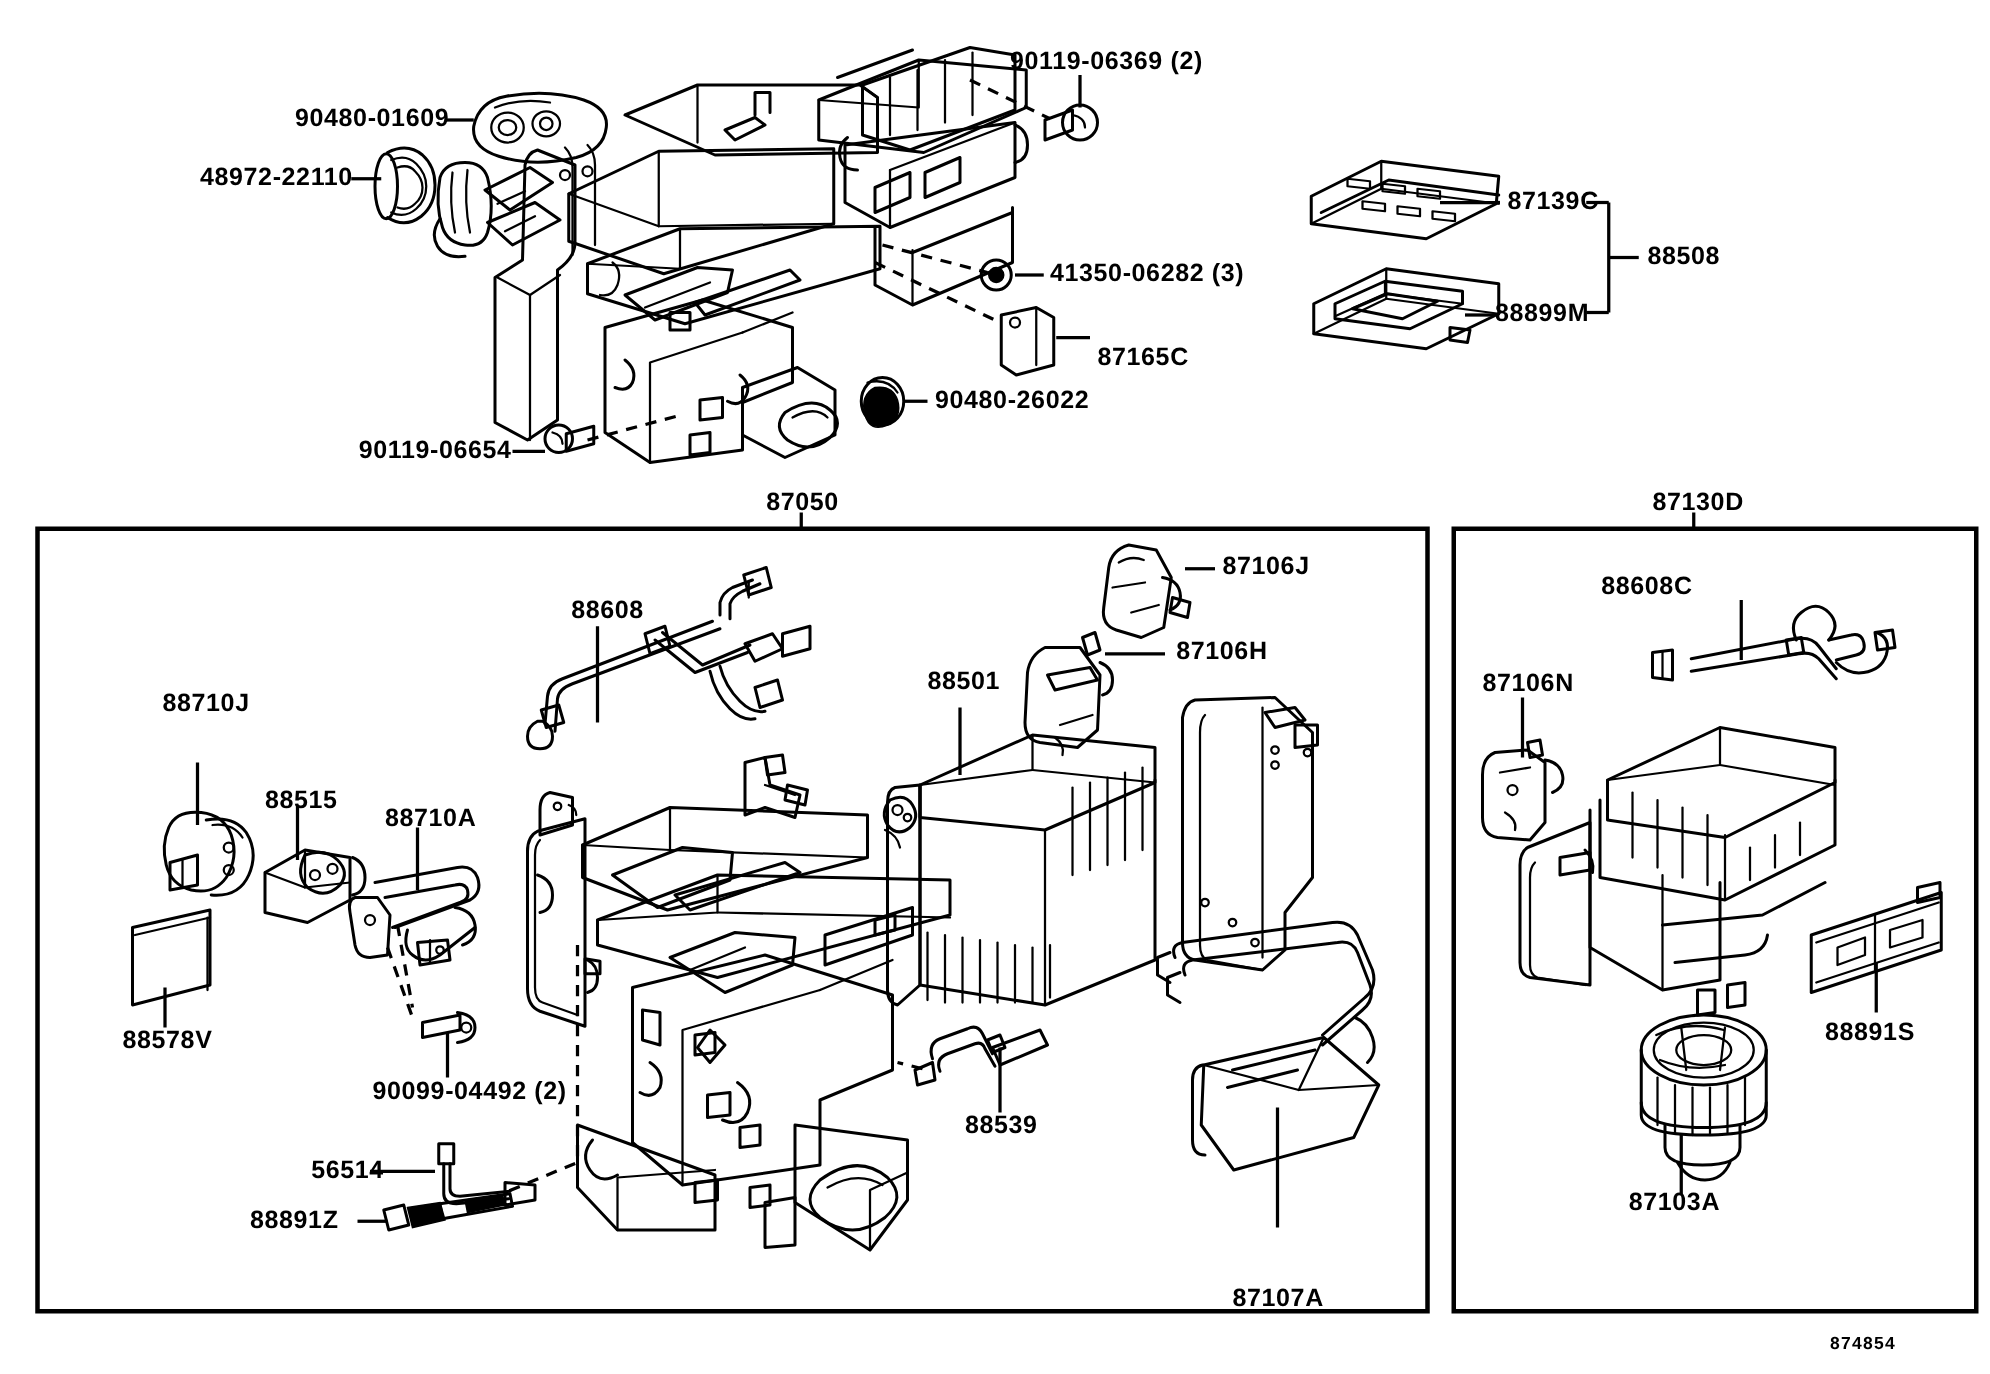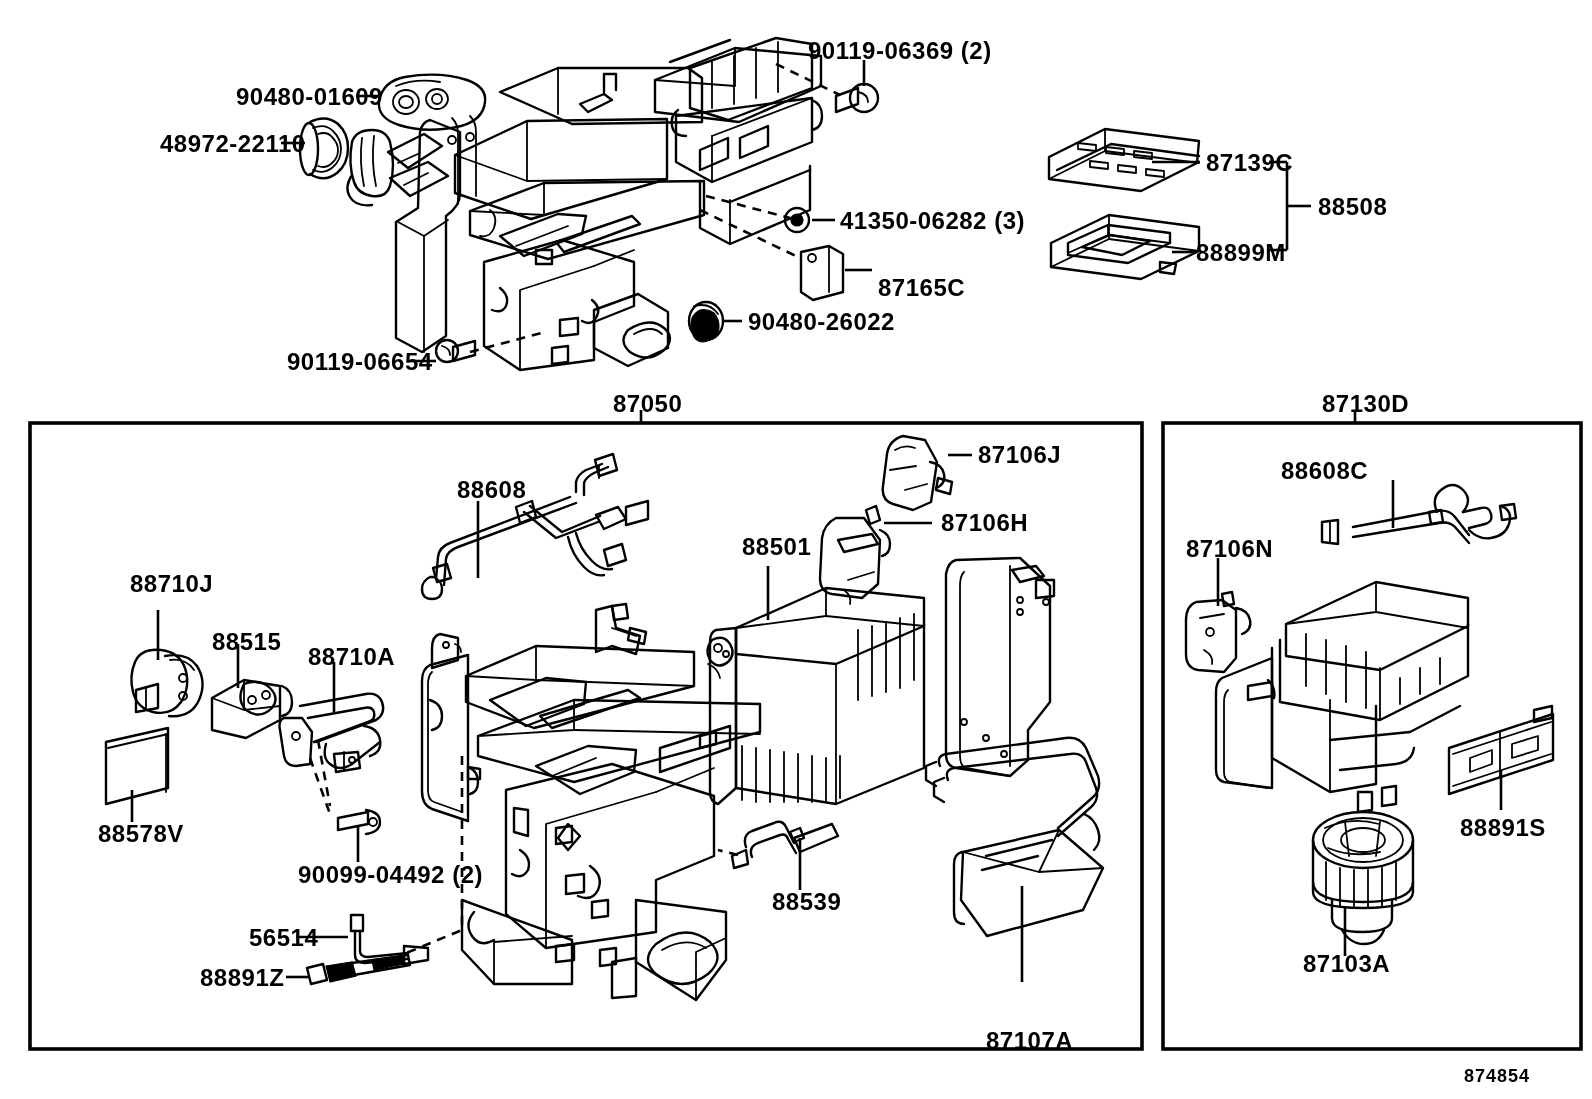--- a/index.html
+++ b/index.html
@@ -7,31 +7,31 @@
     width:1592px;height:1099px;position:relative;overflow:hidden;
     font-family:"Liberation Sans", sans-serif;
     color:#000;
   }
   #stage{position:absolute;left:0;top:0;width:1592px;height:1099px;}
   svg.art{position:absolute;left:0;top:0;width:1592px;height:1099px;}
   .lbl{
     position:absolute;
     font-family:"Liberation Sans", sans-serif;
     font-weight:bold;
-    font-size:24px;
+    font-size:20px;
     letter-spacing:0.5px;
     white-space:nowrap;
     color:#000;
     line-height:1;
   }
   .code{
     position:absolute;
     font-family:"Liberation Sans", sans-serif;
     font-weight:bold;
-    font-size:18px;
+    font-size:14px;
     letter-spacing:1px;
     color:#000;
   }
   
   .ln{fill:none;stroke:#000;stroke-width:2.4;stroke-linejoin:round;stroke-linecap:round;}
   .ln-t{fill:none;stroke:#000;stroke-width:1.8;stroke-linejoin:round;stroke-linecap:round;}
   .lead{fill:none;stroke:#000;stroke-width:2.6;stroke-linecap:butt;}
   .dash{fill:none;stroke:#000;stroke-width:2.6;stroke-linecap:butt;stroke-dasharray:9 7;}
   .frame{fill:none;stroke:#000;stroke-width:3.6;}
   .fillk{fill:#000;stroke:#000;stroke-width:1.2;}
@@ -557,21 +557,21 @@
   <div class="lbl" style="left:287px;top:350px">90119-06654</div>
   <div class="lbl" style="left:1206px;top:151px">87139C</div>
   <div class="lbl" style="left:1196px;top:241px">88899M</div>
   <div class="lbl" style="left:1318px;top:195px">88508</div>
 
   <div class="lbl" style="left:613px;top:392px">87050</div>
   <div class="lbl" style="left:457px;top:478px">88608</div>
   <div class="lbl" style="left:978px;top:443px">87106J</div>
   <div class="lbl" style="left:941px;top:511px">87106H</div>
   <div class="lbl" style="left:742px;top:535px">88501</div>
-  <div class="lbl" style="left:130px;top:572px">88710J</div>
+  <div class="lbl" style="left:130px;top:553px">88710J</div>
   <div class="lbl" style="left:212px;top:630px">88515</div>
   <div class="lbl" style="left:308px;top:645px">88710A</div>
   <div class="lbl" style="left:98px;top:822px">88578V</div>
   <div class="lbl" style="left:298px;top:863px">90099-04492 (2)</div>
   <div class="lbl" style="left:249px;top:926px">56514</div>
   <div class="lbl" style="left:200px;top:966px">88891Z</div>
   <div class="lbl" style="left:772px;top:890px">88539</div>
   <div class="lbl" style="left:986px;top:1029px">87107A</div>
 
   <div class="lbl" style="left:1322px;top:392px">87130D</div>

